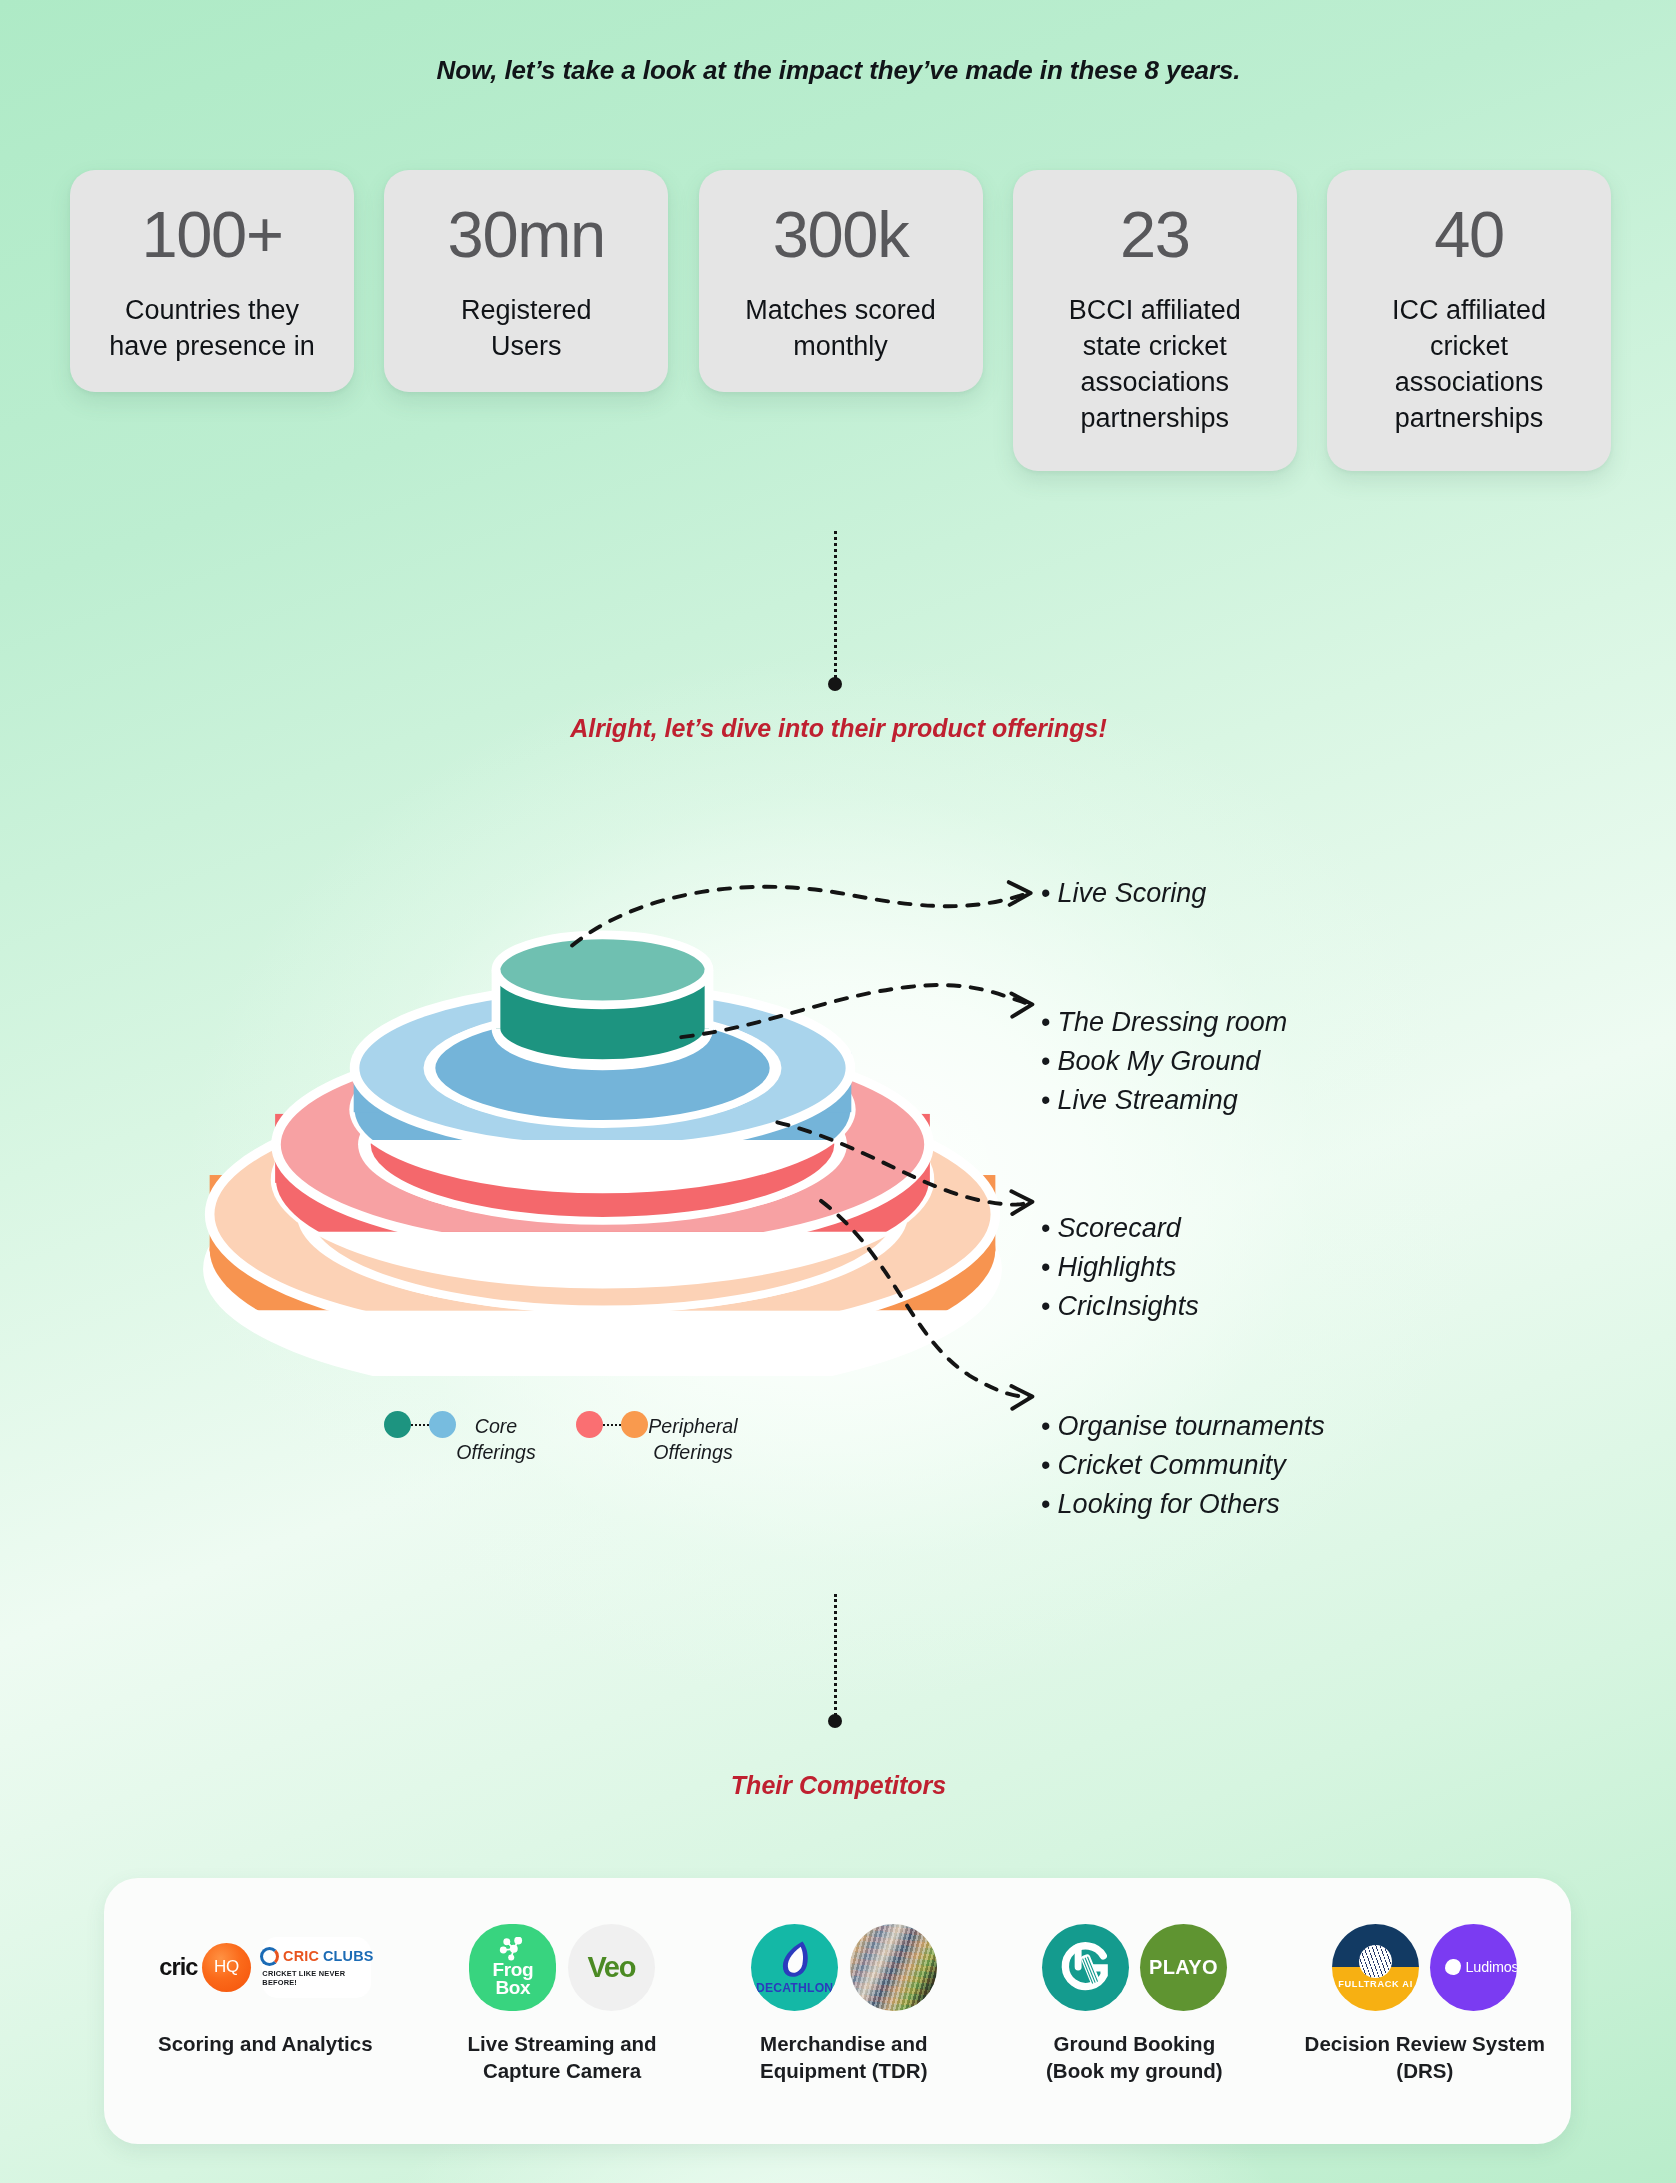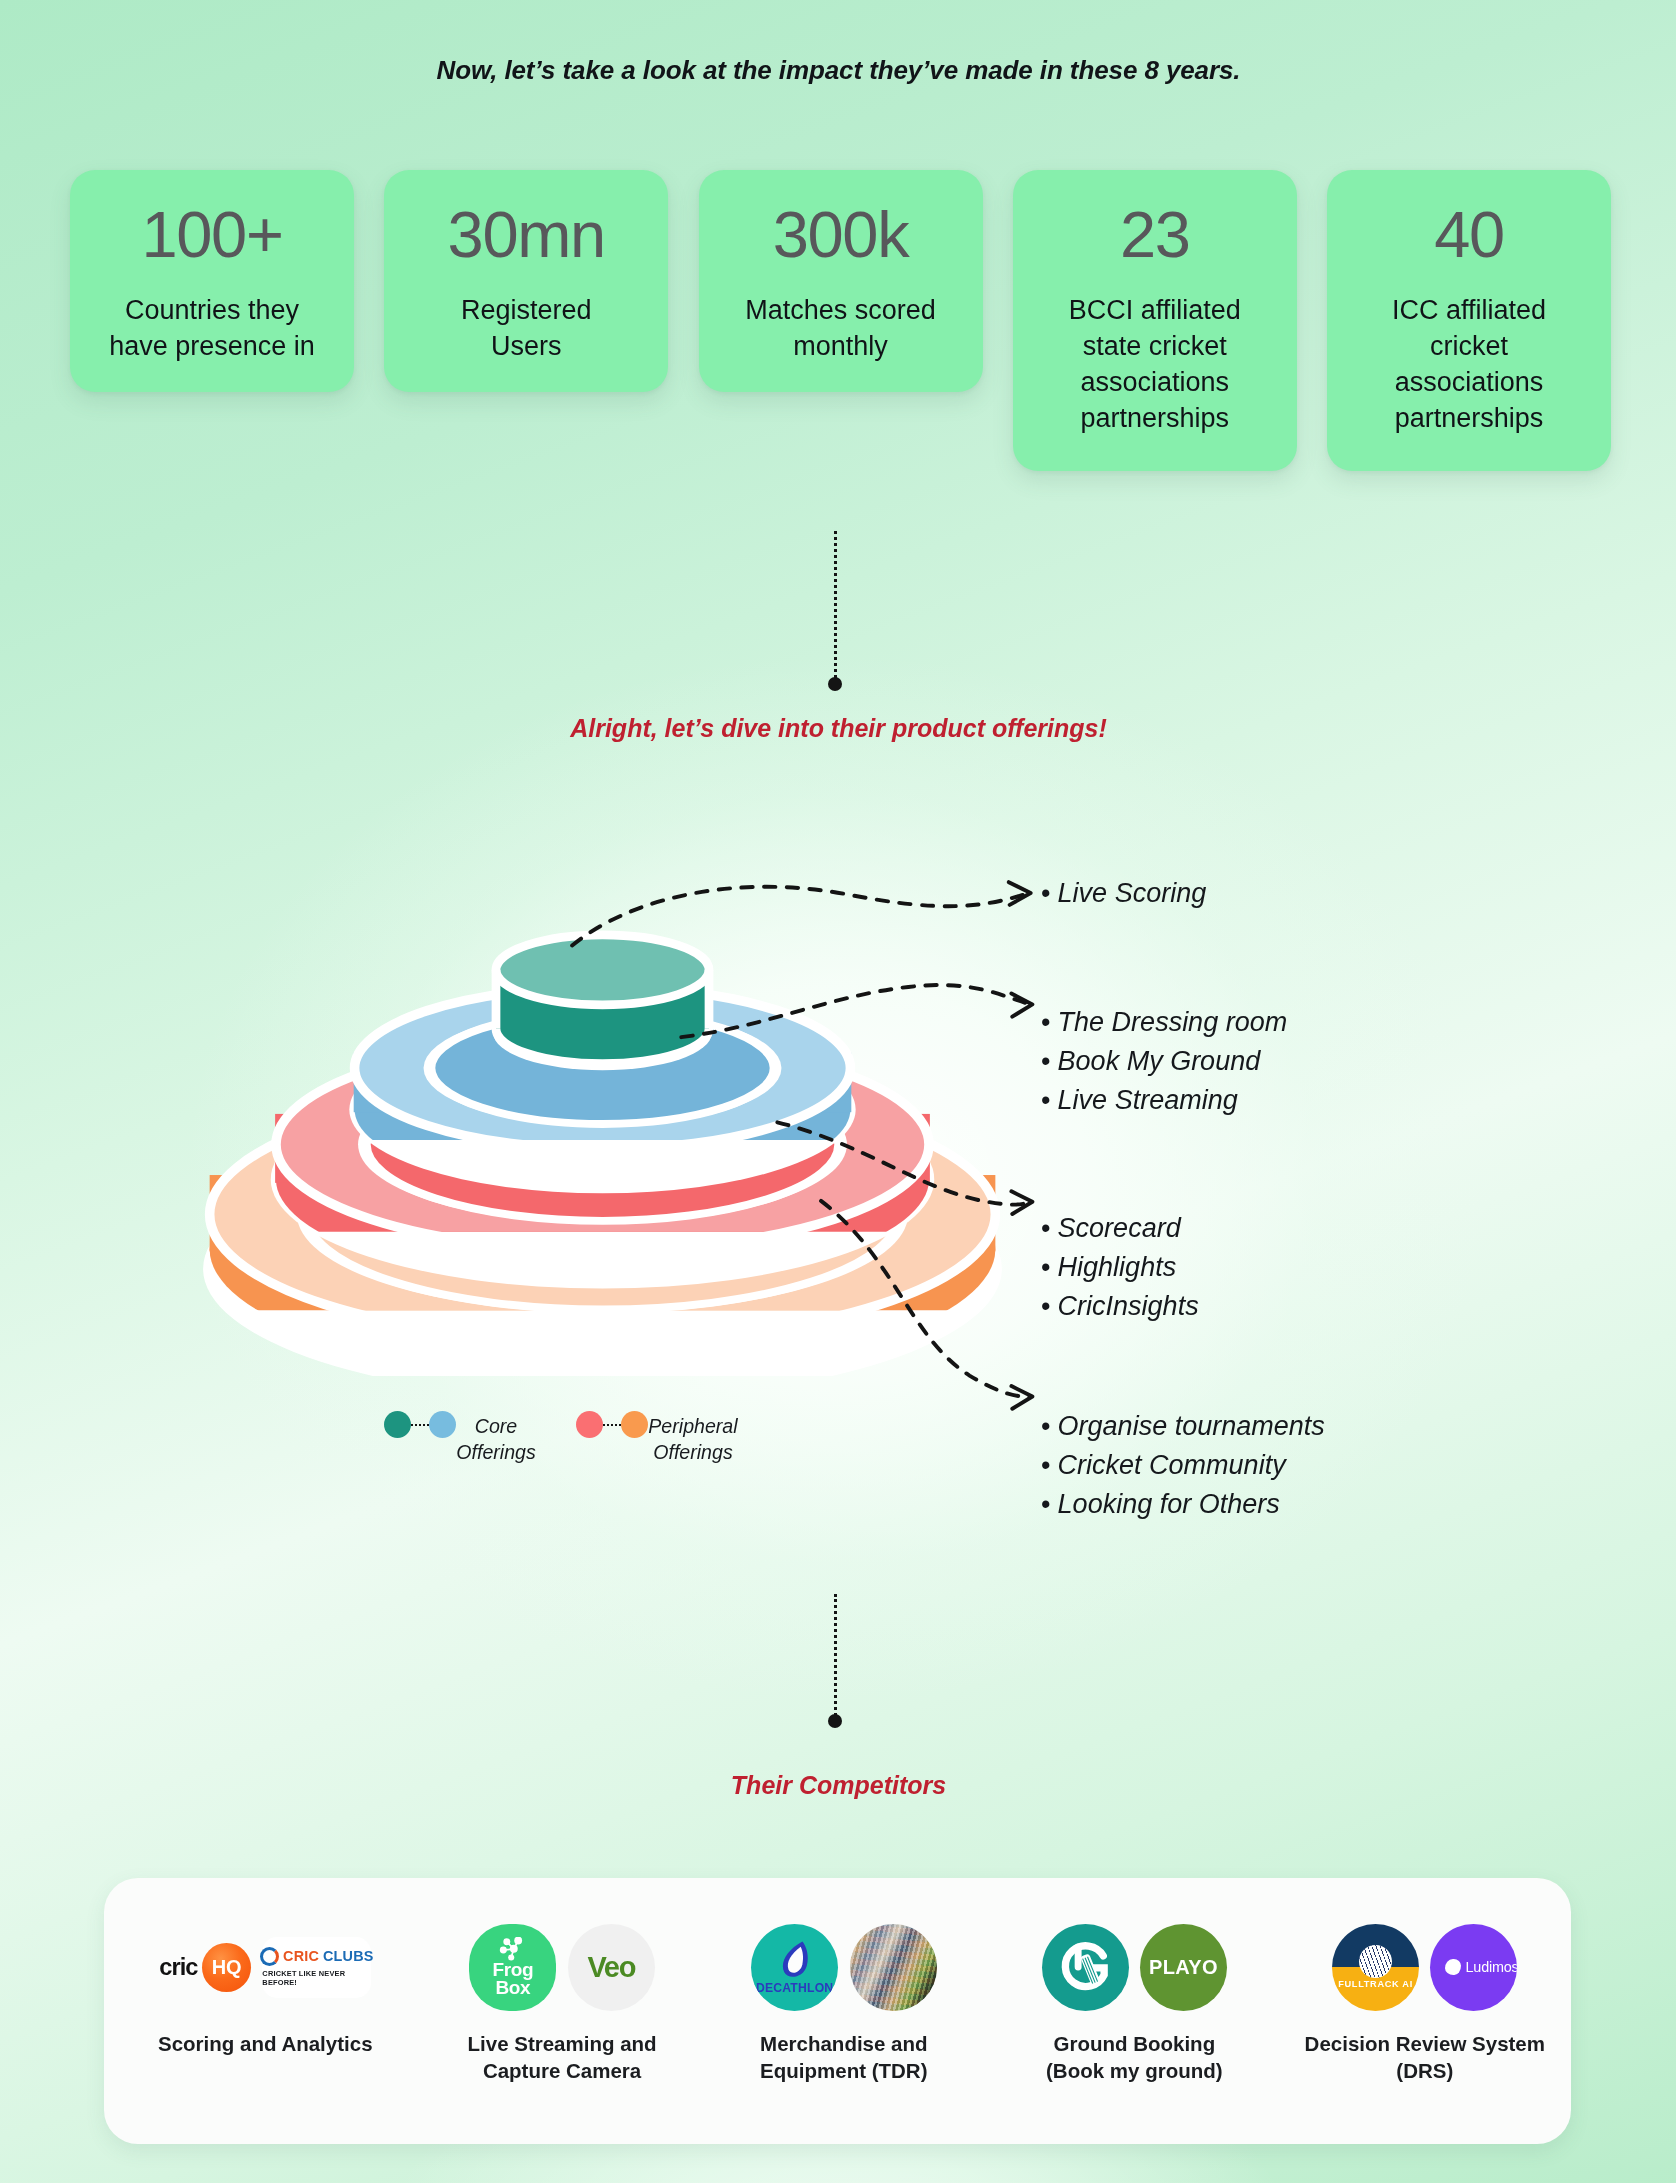--- a/index.html
+++ b/index.html
@@ -45,21 +45,21 @@
     position: absolute;
     left: 70px;
     top: 170px;
     width: 1541px;
     display: flex;
     justify-content: space-between;
     align-items: flex-start;
   }
   .stat-card {
     width: 284px;
-    background: #86efac;
+    background: #e5e5e5;
     border-radius: 25px;
     box-shadow: 0 9.6px 21px rgba(60,110,85,0.13), 0 1.3px 4.4px rgba(60,110,85,0.07);
     padding: 32px 2px 27px;
     text-align: center;
     display: flex;
     flex-direction: column;
     align-items: center;
   }
   .stat-num {
     font-size: 65px;
@@ -186,21 +186,21 @@
     flex: 0 0 auto;
   }
 
   
   .crichq { display: flex; align-items: center; gap: 4.4px; flex: 0 0 auto; }
   .crichq-txt { font-size: 23.6px; font-weight: 700; color: #111; letter-spacing: -0.9px; }
   .crichq-ball {
     width: 49px; height: 49px; border-radius: 50%;
     background: radial-gradient(circle at 38% 32%, #ff9243 0%, #fb6a1a 45%, #f4520a 100%);
     display: flex; align-items: center; justify-content: center;
-    color: #fff; font-size: 20px; font-weight: 700; letter-spacing: -0.4px;
+    color: #fff; font-size: 17px; font-weight: 400; letter-spacing: -0.4px;
   }
   
   .cc-row { display: flex; align-items: center; gap: 3.9px; }
   .cc-mark {
     width: 19px; height: 19px; border-radius: 50%;
     border: 3.9px solid #1b6bb5; border-right-color: #e8541f;
     position: relative;
   }
   .cc-word { font-size: 14.4px; font-weight: 700; letter-spacing: 0.2px; }
   .cc-cric { color: #e8541f; }

